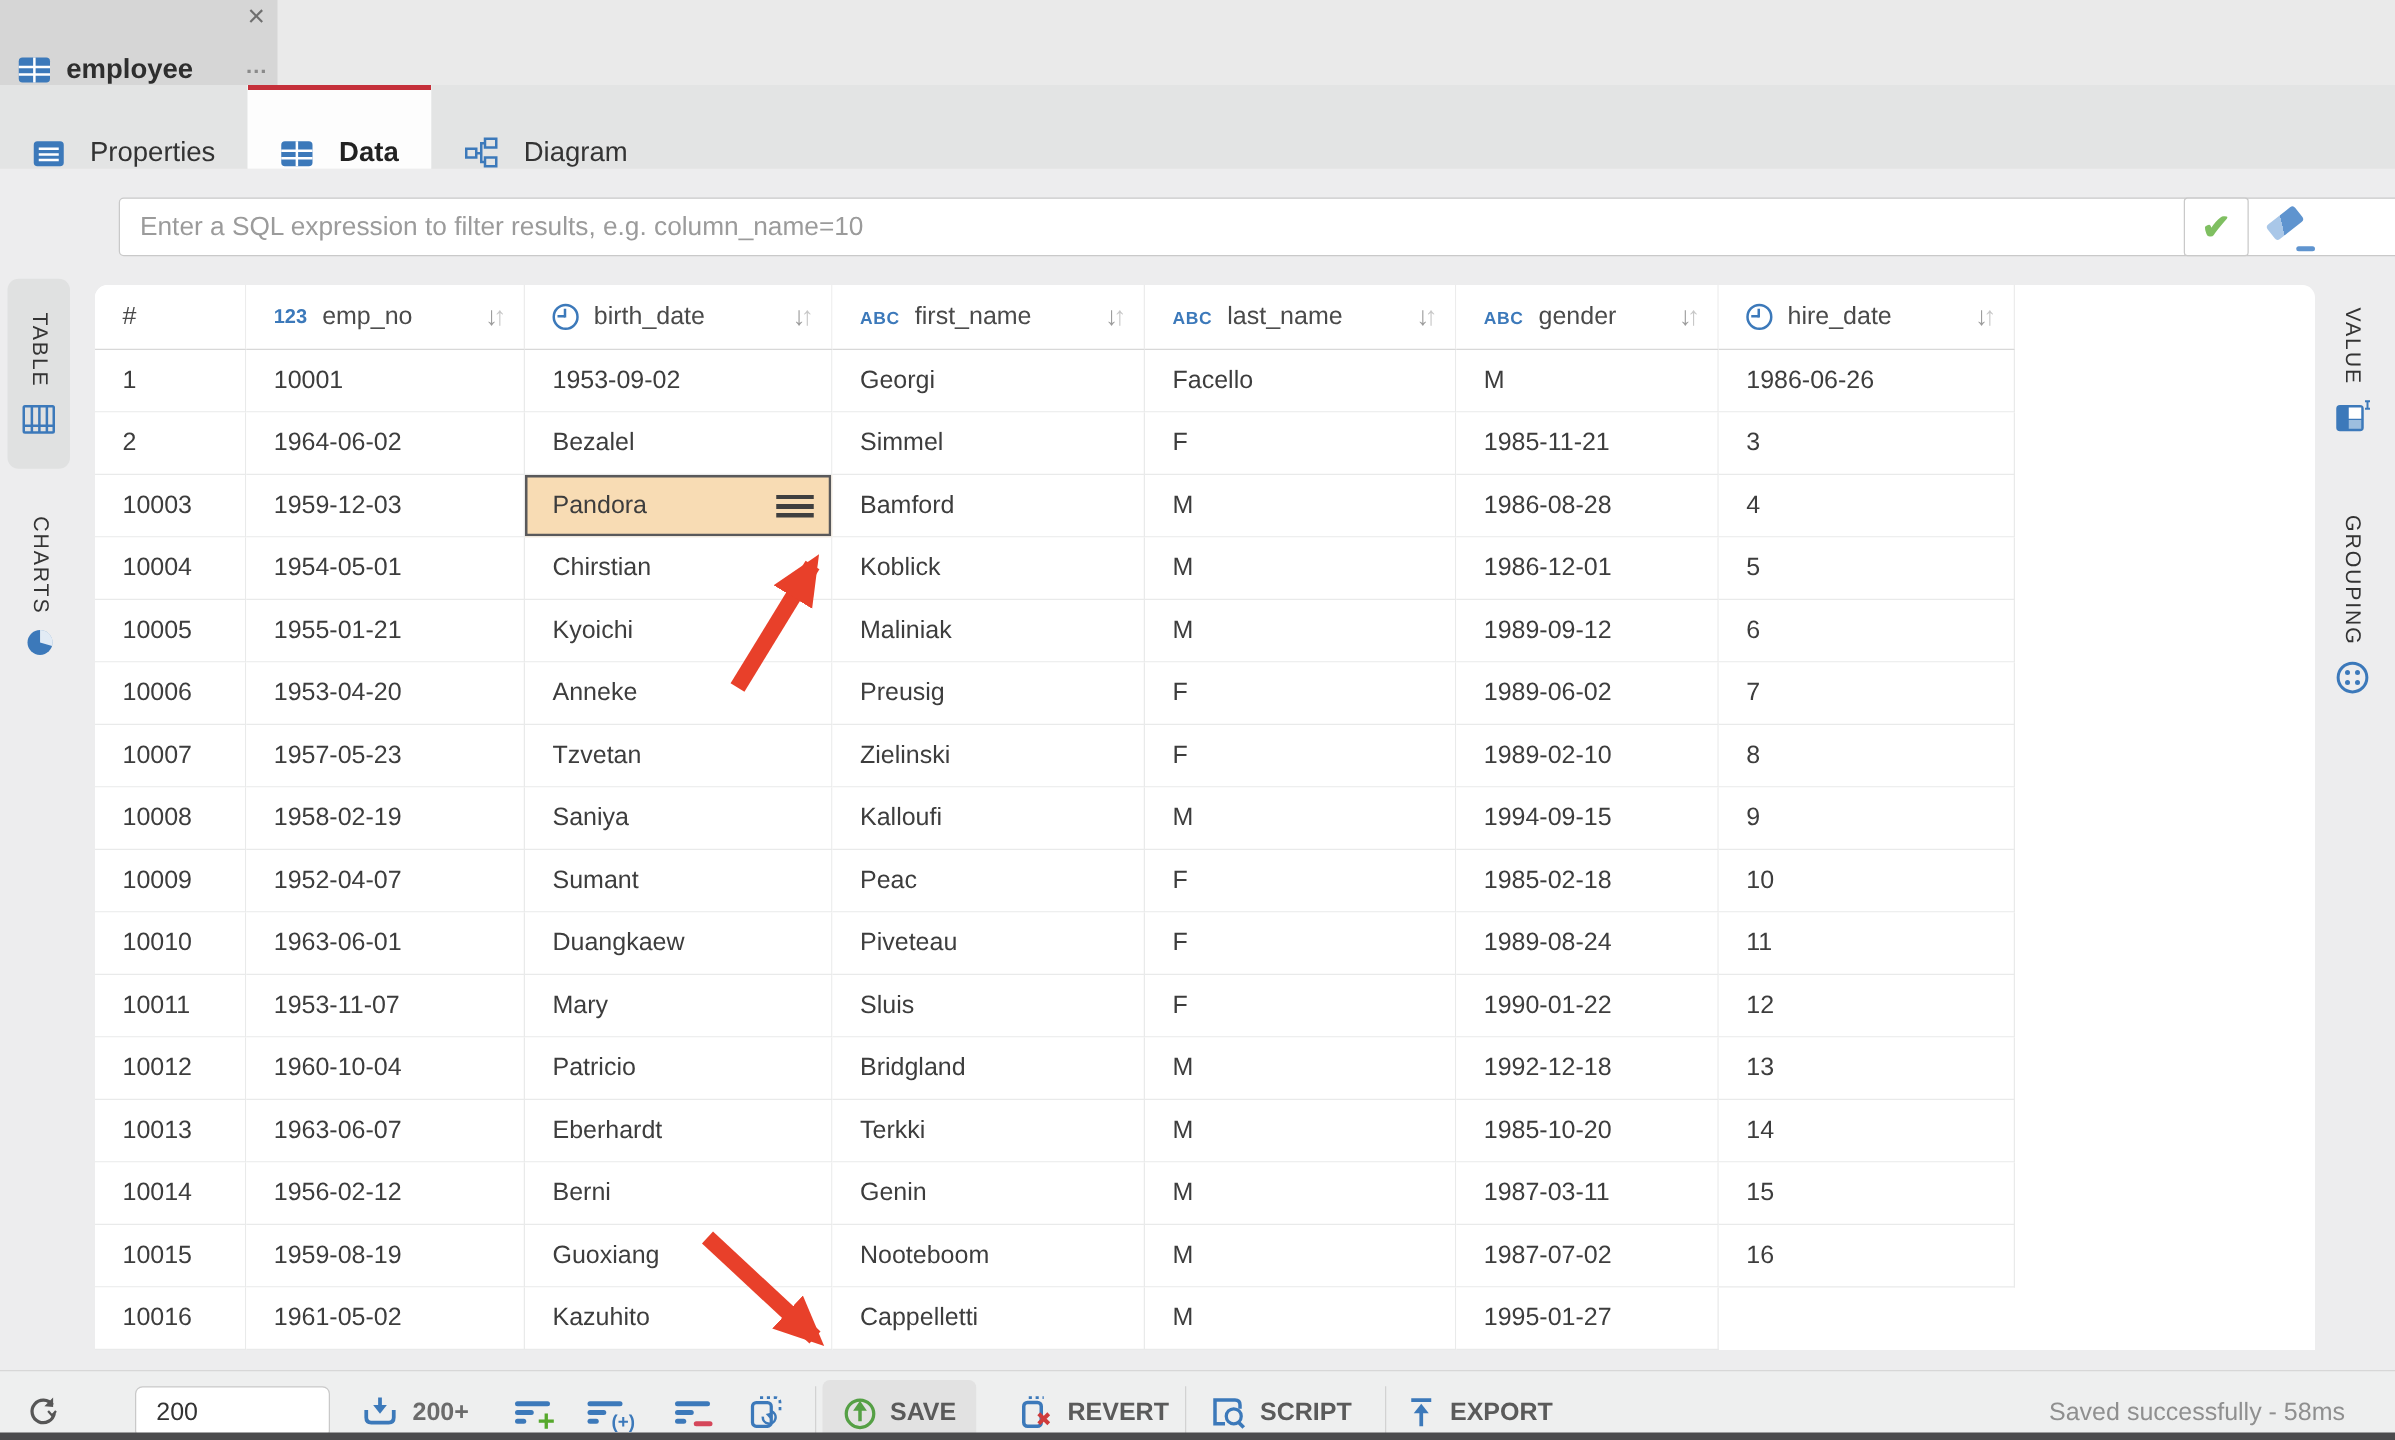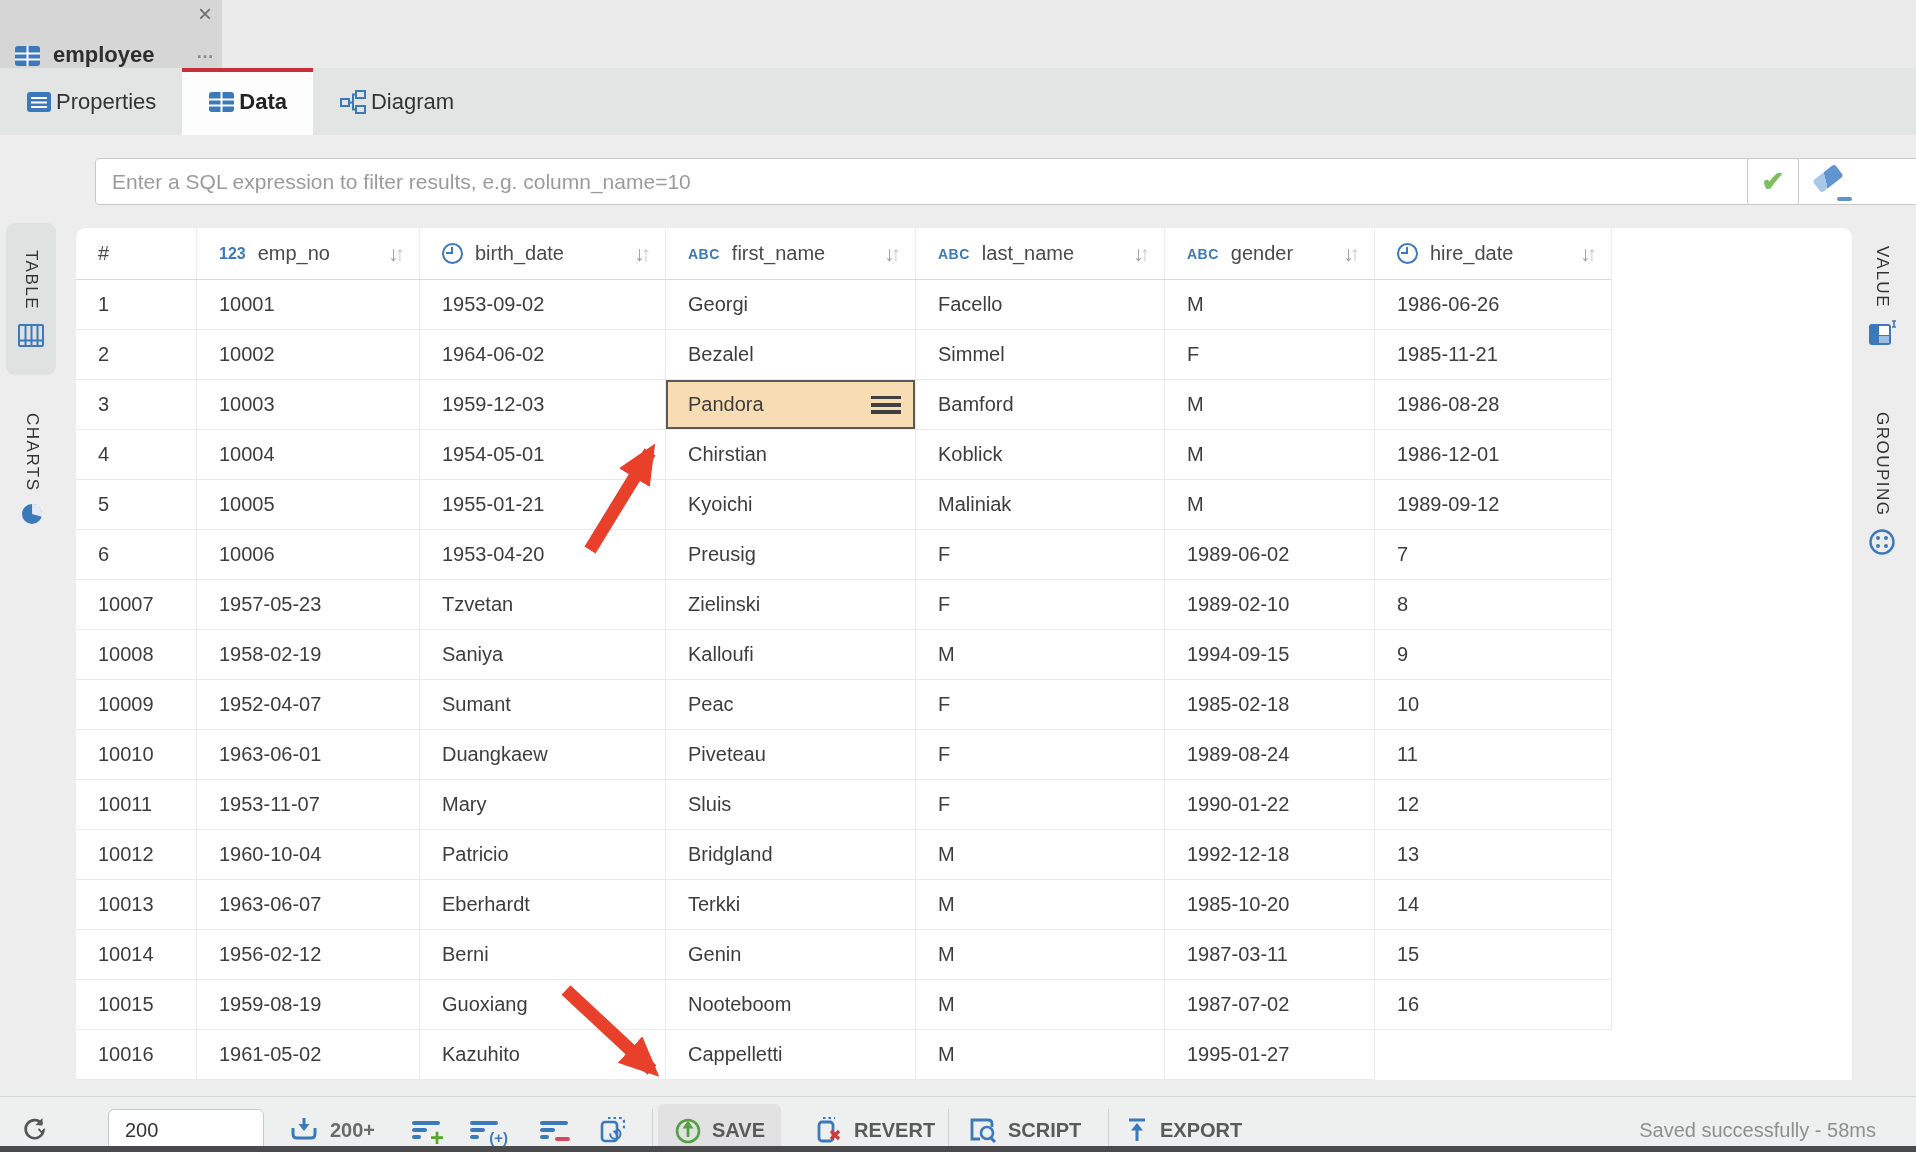--- a/index.html
+++ b/index.html
@@ -7,21 +7,21 @@
 
   
   .titlebar { position:absolute; left:0; top:0; width:1916px; height:68px; background:#eaeaea; }
   .doc-tab { position:absolute; left:0; top:0; width:222px; height:68px; background:#d6d6d6; display:flex; align-items:flex-end; padding-left:14px; gap:12px; cursor:default; }
   .doc-tab-label { font-size:22px; font-weight:bold; color:#2e2e2e; }
   .doc-tab-close { position:absolute; left:198px; top:2px; font-size:24px; color:#6f6f6f; line-height:24px; }
   .doc-tab-more { position:absolute; left:196px; top:42px; font-size:18px; color:#8a8a8a; font-weight:bold; letter-spacing:1px; }
 
   
   .viewtabs { position:absolute; left:0; top:68px; width:1916px; height:67px; background:#e3e4e4; display:flex; }
-  .vtab { display:flex; align-items:center; gap:4px; padding:0 26px; font-size:22px; color:#333; height:100%; }
+  .vtab { display:flex; align-items:flex-end; gap:20px; padding:0 26px; font-size:22px; color:#333; height:100%; }
   .vtab.active { background:#fdfdfd; box-shadow:inset 0 4px 0 #c5303a; font-weight:bold; color:#222; }
 
   
   .filter-input { position:absolute; left:80px; top:158px; width:1828px; height:47px; background:#fff; border:1px solid #c9c9c9; border-radius:4px; font-size:21px; color:#ec4899; padding:0 16px; font-family:"Liberation Sans",sans-serif;margin-left:15px; }
   .filter-input::placeholder { color:#9b9b9b; }
   .filter-apply { position:absolute; left:1747px; top:158px; width:52px; height:47px; background:#fff; border:1px solid #c9c9c9; border-radius:3px; display:flex; align-items:center; justify-content:center; font-size:28px; font-weight:bold; color:#7fbf61; }
   .eraser-wrap { position:absolute; left:1812px; top:165px; width:40px; height:36px; }
   .eraser { position:absolute; left:2px; top:6px; width:28px; height:15px; border-radius:3px; transform:rotate(-38deg); background:linear-gradient(115deg,#a9c7e8 0 42%,#5f94cf 42%); }
   .eraser-line { position:absolute; right:0; bottom:0; width:15px; height:4px; background:#5f94cf; border-radius:2px; }
 
@@ -220,21 +220,20 @@
         <span class="sort"><span class="s-desc">↓</span><span class="s-asc">↑</span></span>
       </div>
       <div class="cell">1</div>
       <div class="cell">10001</div>
       <div class="cell">1953-09-02</div>
       <div class="cell">Georgi</div>
       <div class="cell">Facello</div>
       <div class="cell">M</div>
       <div class="cell">1986-06-26</div>
       <div class="cell">2</div>
-      <div class="cell">10002</div>
       <div class="cell">1964-06-02</div>
       <div class="cell">Bezalel</div>
       <div class="cell">Simmel</div>
       <div class="cell">F</div>
       <div class="cell">1985-11-21</div>
       <div class="cell">3</div>
       <div class="cell">10003</div>
       <div class="cell">1959-12-03</div>
       <div class="cell selected">
         <span>Pandora</span>
@@ -253,20 +252,21 @@
       <div class="cell">5</div>
       <div class="cell">10005</div>
       <div class="cell">1955-01-21</div>
       <div class="cell">Kyoichi</div>
       <div class="cell">Maliniak</div>
       <div class="cell">M</div>
       <div class="cell">1989-09-12</div>
       <div class="cell">6</div>
       <div class="cell">10006</div>
       <div class="cell">1953-04-20</div>
+      <div class="cell">Anneke</div>
       <div class="cell">Preusig</div>
       <div class="cell">F</div>
       <div class="cell">1989-06-02</div>
       <div class="cell">7</div>
       <div class="cell">10007</div>
       <div class="cell">1957-05-23</div>
       <div class="cell">Tzvetan</div>
       <div class="cell">Zielinski</div>
       <div class="cell">F</div>
       <div class="cell">1989-02-10</div>

